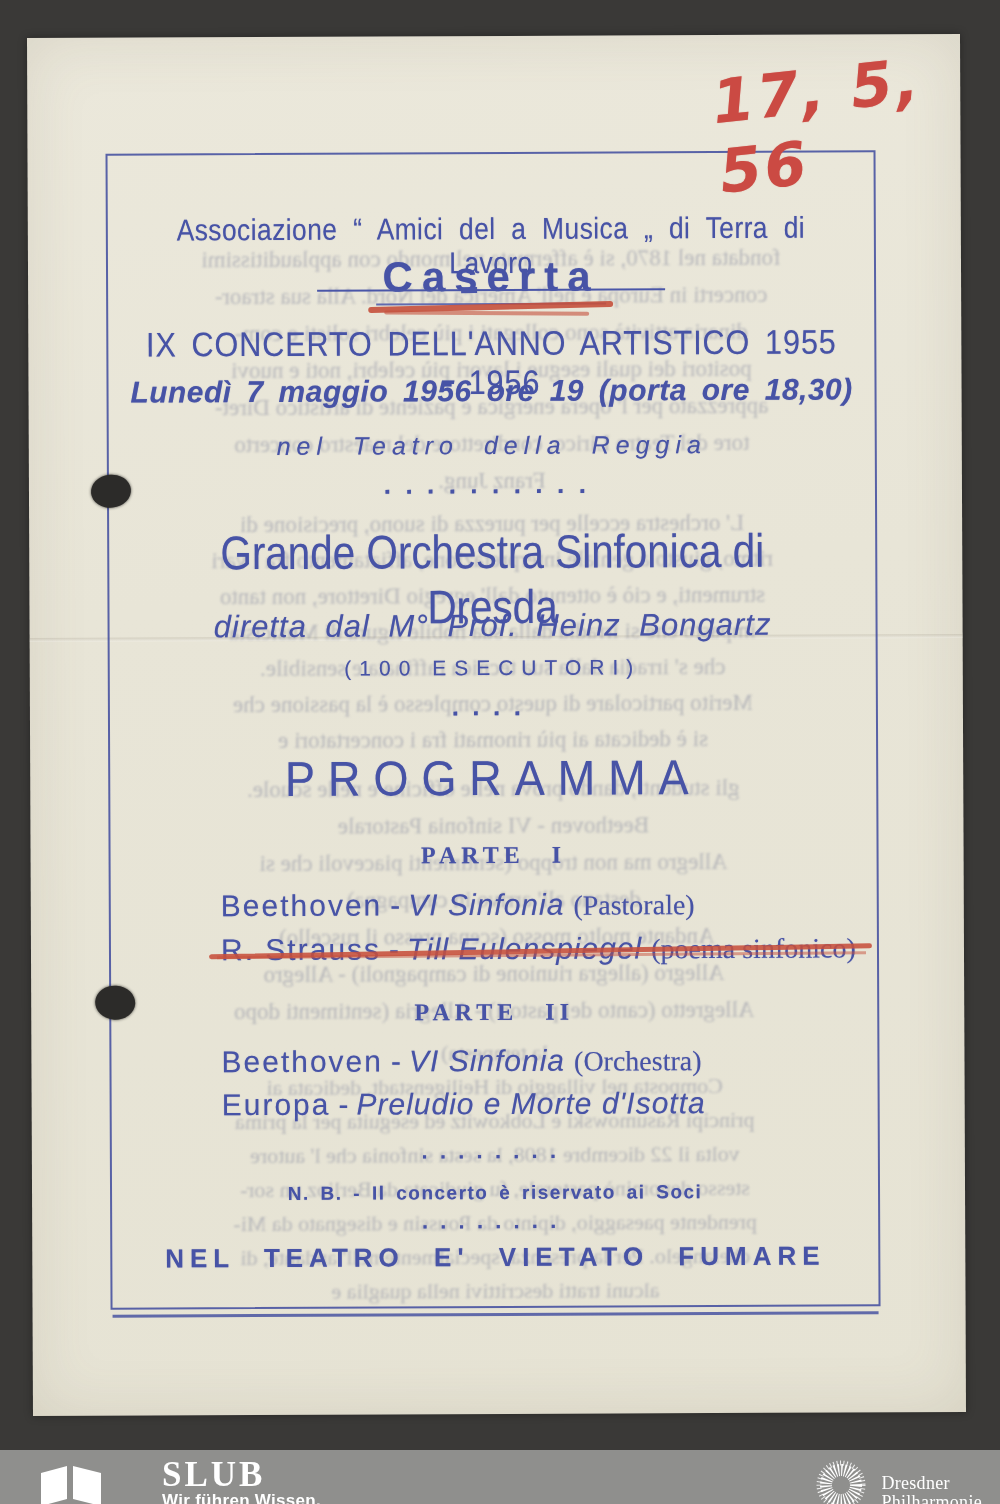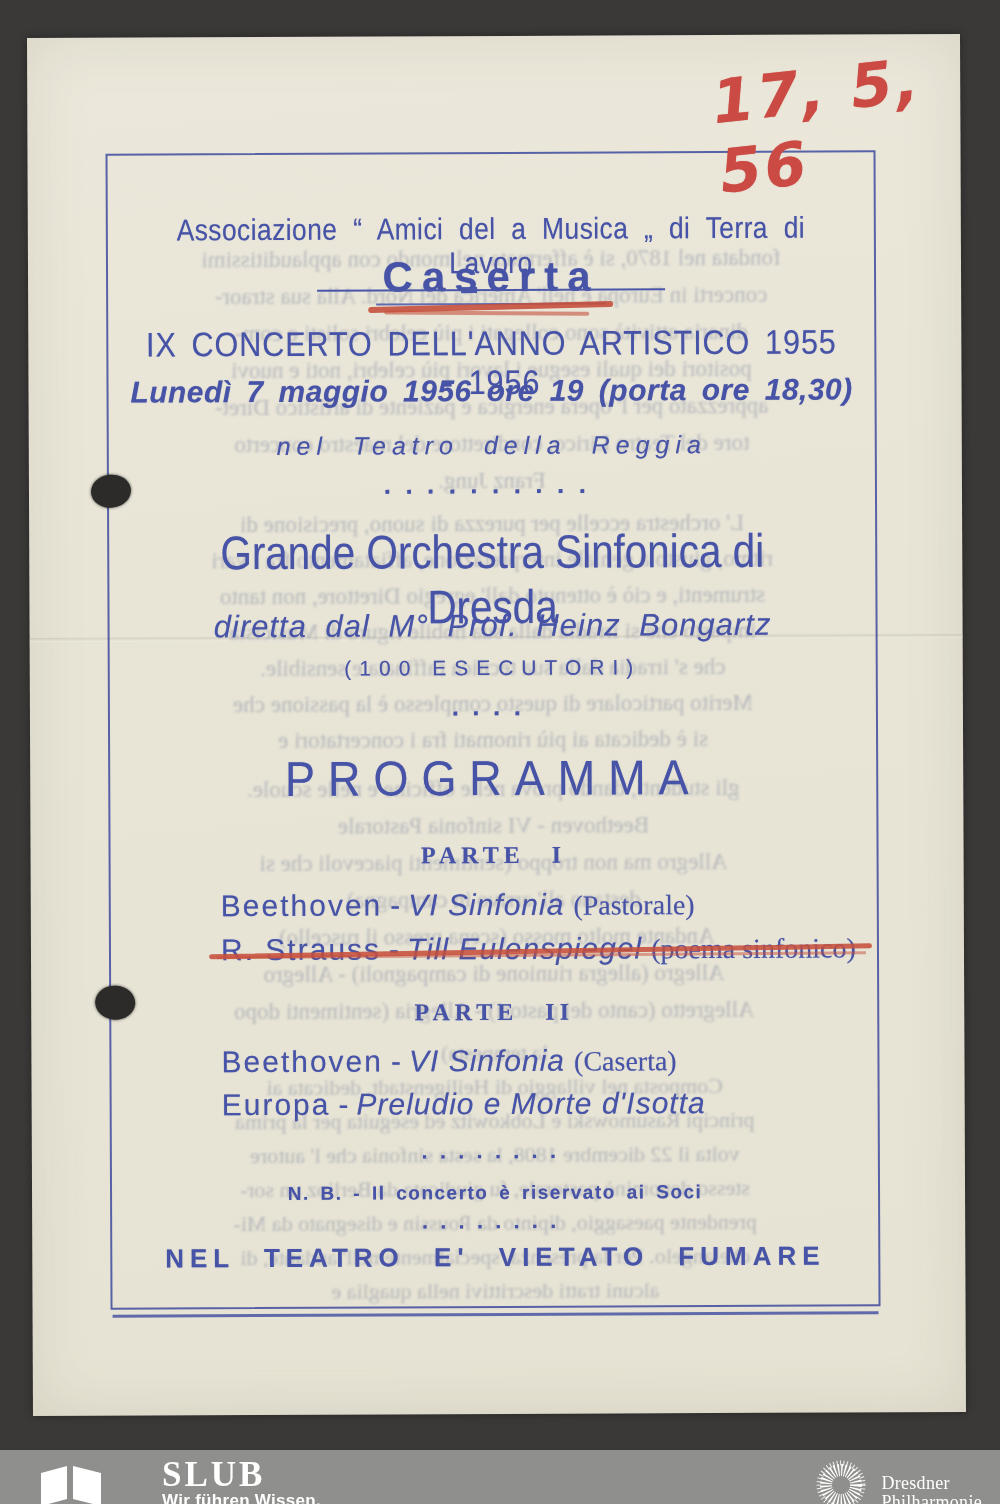--- a/index.html
+++ b/index.html
@@ -171,21 +171,21 @@
 
     <div class="prog p1b">
       <span class="composer">R. Strauss</span><span class="sep">-</span><span class="work">Till Eulenspiegel</span><span class="detail">(poema sinfonico)</span>
       <span class="strike s1"></span>
       <span class="strike s2"></span>
     </div>
 
     <div class="line parte parte2pos">PARTE II</div>
 
     <div class="prog p2a">
-      <span class="composer">Beethoven</span><span class="sep">-</span><span class="work">VI Sinfonia</span><span class="detail">(Caserta)</span>
+      <span class="composer">Beethoven</span><span class="sep">-</span><span class="work">VI Sinfonia</span><span class="detail">(Orchestra)</span>
     </div>
 
     <div class="prog p2b">
       <span class="composer">Europa</span><span class="sep">-</span><span class="work">Preludio e Morte d'Isotta</span><span class="detail"></span>
     </div>
 
     <div class="line dots d3">········</div>
     <div class="line nb">N. B. - Il concerto è riservato ai Soci</div>
     <div class="line dots d4">········</div>
     <div class="line fumare">NEL TEATRO E' VIETATO FUMARE</div>

